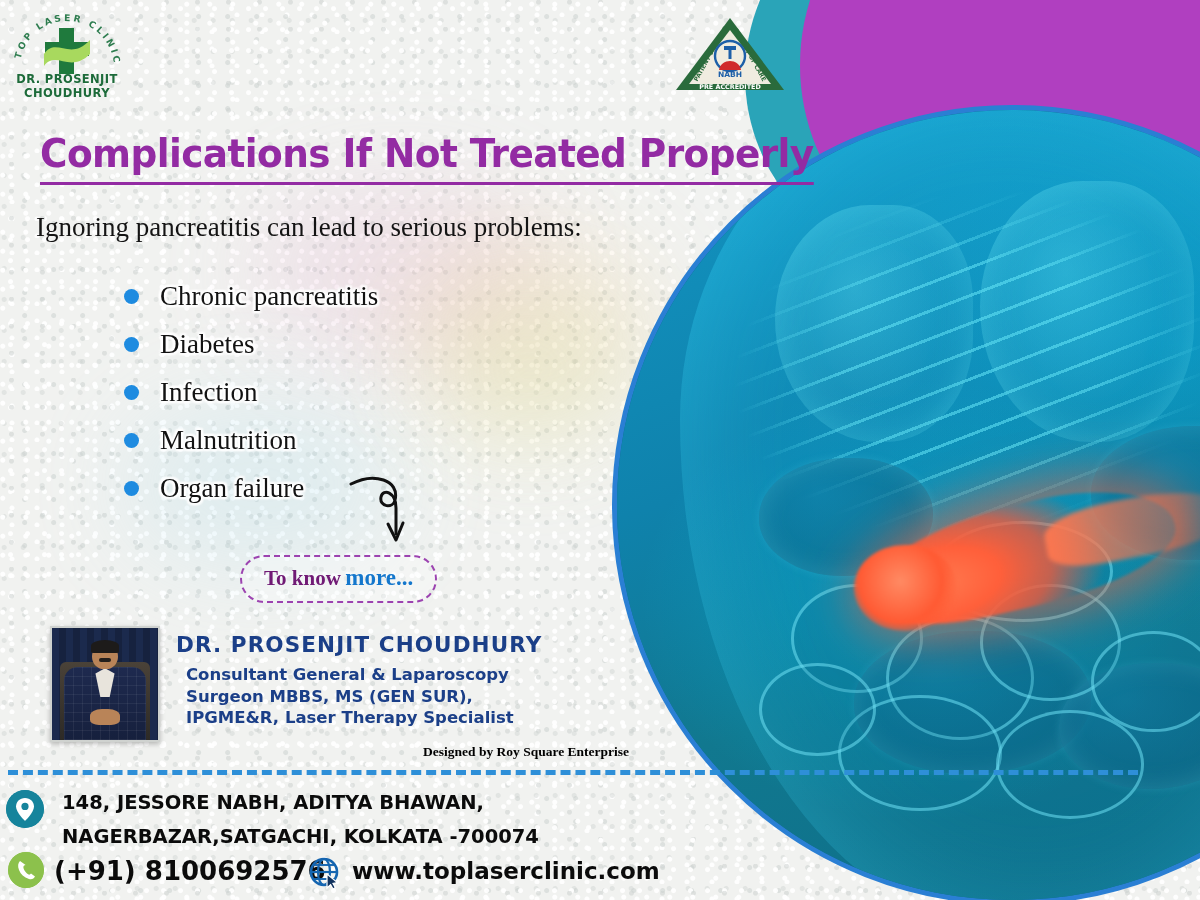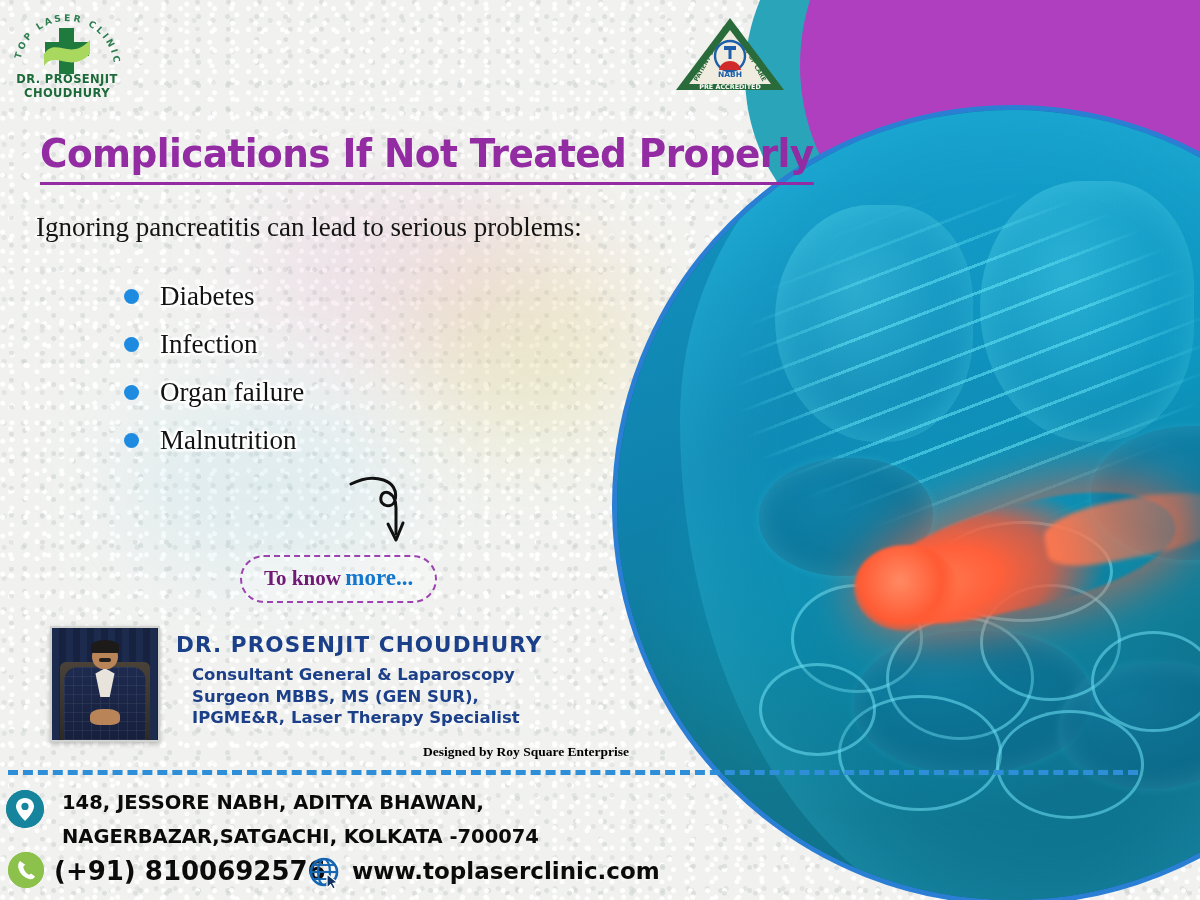--- a/index.html
+++ b/index.html
@@ -381,21 +381,21 @@
     z-index: 7;
     font-family: "DejaVu Sans", sans-serif;
     font-weight: 700;
     font-size: 21.5px;
     letter-spacing: 1.1px;
     color: #1B3F88;
     white-space: nowrap;
   }
   .doctor-cred {
     position: absolute;
-    left: 192px;
+    left: 186px;
     top: 664px;
     z-index: 7;
     font-family: "DejaVu Sans", sans-serif;
     font-weight: 700;
     font-size: 16.5px;
     line-height: 21.5px;
     color: #1B3F88;
     white-space: nowrap;
   }
   .doctor-cred span { display: block; }
@@ -563,33 +563,37 @@
     <text x="58" y="74.5" text-anchor="middle" font-family="DejaVu Sans, sans-serif" font-size="6.4" font-weight="700" fill="#ffffff">PRE ACCREDITED</text>
   </svg>
 
   <div class="headline">Complications If Not Treated Properly</div>
 
   <div class="subhead">Ignoring pancreatitis can lead to serious problems:</div>
 
   <ul class="bullets">
     <li class="bullet-row">
       <span class="bullet-dot"></span>
+      <span class="bullet-text">Chronic pancreatitis</span>
+    </li>
+    <li class="bullet-row">
+      <span class="bullet-dot"></span>
       <span class="bullet-text">Diabetes</span>
     </li>
     <li class="bullet-row">
       <span class="bullet-dot"></span>
       <span class="bullet-text">Infection</span>
     </li>
     <li class="bullet-row">
       <span class="bullet-dot"></span>
-      <span class="bullet-text">Organ failure</span>
+      <span class="bullet-text">Malnutrition</span>
     </li>
     <li class="bullet-row">
       <span class="bullet-dot"></span>
-      <span class="bullet-text">Malnutrition</span>
+      <span class="bullet-text">Organ failure</span>
     </li>
   </ul>
 
   <svg class="curvy-arrow" width="70" height="78" viewBox="0 0 70 78">
     <path d="M 3,10 C 26,-2 52,6 47,26 C 45,35 31,33 33,23 C 35,14 48,18 48,34 L 48,60" fill="none" stroke="#111" stroke-width="3" stroke-linecap="round"></path>
     <path d="M 40,50 L 48,66 L 55,49" fill="none" stroke="#111" stroke-width="3" stroke-linecap="round" stroke-linejoin="round"></path>
   </svg>
 
   <div class="cta">
     <span class="cta-small">To know</span>

